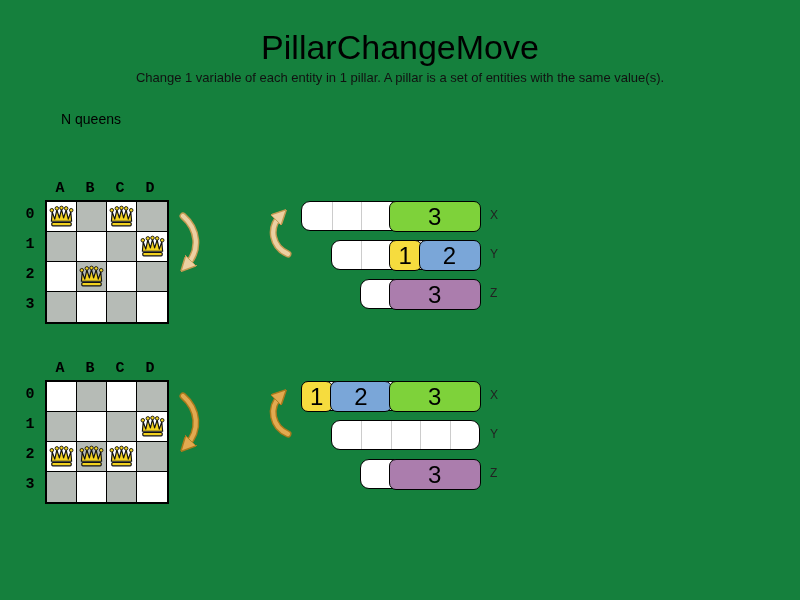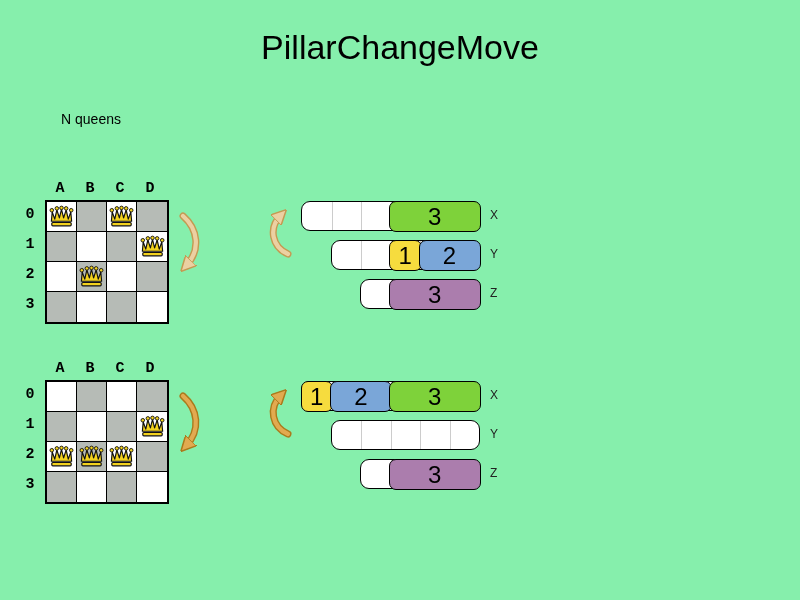--- a/index.html
+++ b/index.html
@@ -1,16 +1,16 @@
 <!DOCTYPE html>
 <html><head>
 <meta charset="utf-8">
 <style>
   html,body{margin:0;padding:0;background:#fff;}
-  #stage{position:relative;width:800px;height:600px;background:#86efac;overflow:hidden;
+  #stage{position:relative;width:800px;height:600px;background:#15803d;overflow:hidden;
          font-family:"Liberation Sans",sans-serif;color:#000;}
   .title{position:absolute;left:0;top:28px;width:800px;text-align:center;
          font-size:34px;font-weight:400;letter-spacing:0px;}
   .subtitle{position:absolute;left:0;top:70px;width:800px;text-align:center;
             font-size:13px;color:#111;}
   .section-header{position:absolute;font-size:14px;color:#000;text-align:center;}
   #hdr-nqueens{left:31px;top:111px;width:120px;}
   #hdr-cloud{left:330px;top:111px;width:140px;}
 
   .board{position:absolute;width:120px;height:120px;border:2px solid #000;background:#fff;}
@@ -31,20 +31,21 @@
 
   #arrows{position:absolute;left:0;top:0;pointer-events:none;}
   #arrows path.arc{fill:none;stroke-linecap:round;}
 </style>
 </head>
 <body>
 
 <div id="stage">
 
   <div class="title">PillarChangeMove</div>
+  <div class="subtitle">Change 1 variable of each entity in 1 pillar. A pillar is a set of entities with the same value(s).</div>
 
   <div class="section-header" id="hdr-nqueens">N queens</div>
 
   <div id="gen-layer">
       <div class="col-label" style="left: 45px; top: 180px;">A</div>
       <div class="col-label" style="left: 75px; top: 180px;">B</div>
       <div class="col-label" style="left: 105px; top: 180px;">C</div>
       <div class="col-label" style="left: 135px; top: 180px;">D</div>
       <div class="row-label" style="left: 20px; top: 200px;">0</div>
       <div class="row-label" style="left: 20px; top: 230px;">1</div>

